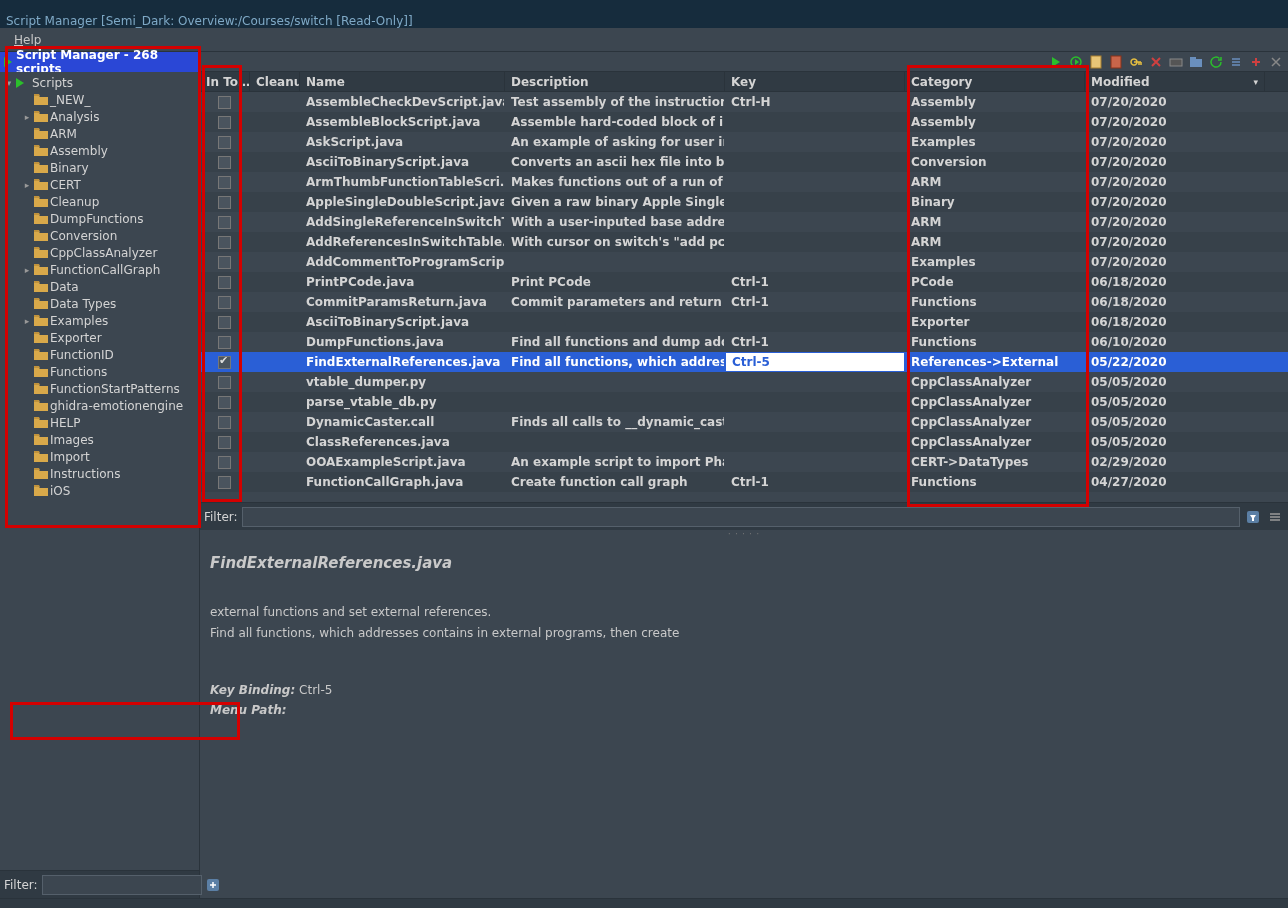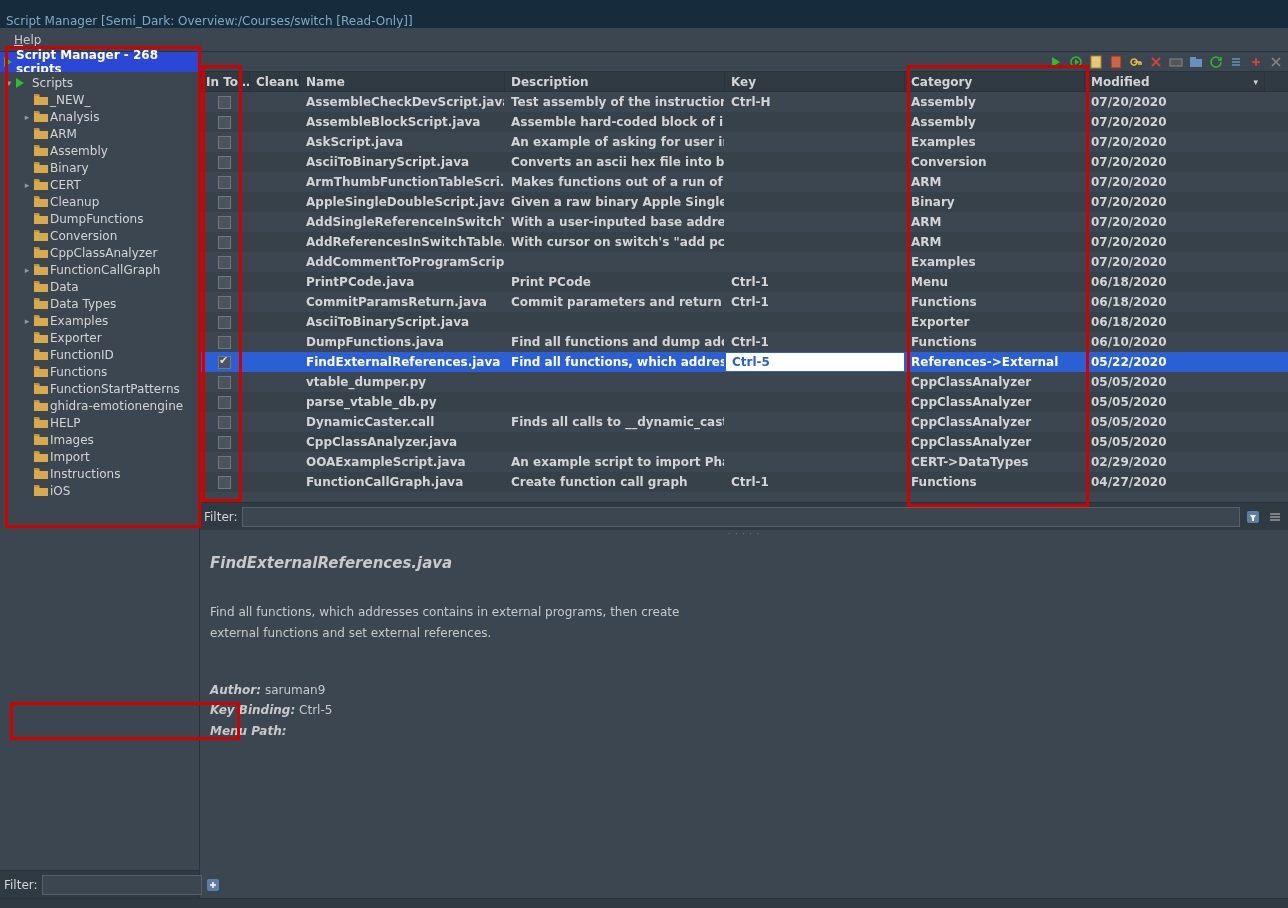--- a/index.html
+++ b/index.html
@@ -473,21 +473,21 @@
             <div class="td col-mod">07/20/2020</div>
           </div>
           <div class="tr">
             <div class="td col-intool" style="justify-content: center;">
               <span class="chk"></span>
             </div>
             <div class="td col-status"></div>
             <div class="td col-name name">PrintPCode.java</div>
             <div class="td col-desc">Print PCode</div>
             <div class="td col-key">Ctrl-1</div>
-            <div class="td col-cat">Menu</div>
+            <div class="td col-cat">PCode</div>
             <div class="td col-mod">06/18/2020</div>
           </div>
           <div class="tr">
             <div class="td col-intool" style="justify-content: center;">
               <span class="chk"></span>
             </div>
             <div class="td col-status"></div>
             <div class="td col-name name">CommitParamsReturn.java</div>
             <div class="td col-desc">Commit parameters and return ty…</div>
             <div class="td col-key">Ctrl-1</div>
@@ -558,21 +558,21 @@
             <div class="td col-desc">Finds all calls to __dynamic_cast, …</div>
             <div class="td col-key"></div>
             <div class="td col-cat">CppClassAnalyzer</div>
             <div class="td col-mod">05/05/2020</div>
           </div>
           <div class="tr">
             <div class="td col-intool" style="justify-content: center;">
               <span class="chk"></span>
             </div>
             <div class="td col-status"></div>
-            <div class="td col-name name">CppClassAnalyzer.java</div>
+            <div class="td col-name name">ClassReferences.java</div>
             <div class="td col-desc"></div>
             <div class="td col-key"></div>
             <div class="td col-cat">CppClassAnalyzer</div>
             <div class="td col-mod">05/05/2020</div>
           </div>
           <div class="tr">
             <div class="td col-intool" style="justify-content: center;">
               <span class="chk"></span>
             </div>
             <div class="td col-status"></div>
@@ -612,23 +612,22 @@
       </span>
     </div>
 
     <div class="splitter">
         <span class="grip">· · · · ·</span>
       </div>
 
     <div class="details">
       <div class="script-title">FindExternalReferences.java</div>
       <br>
+      <p>external functions and set external references.</p>
       <p>Find all functions, which addresses contains in external programs, then create</p>
-      <p>external functions and set external references.</p>
       <br><br>
-      <p class="field"><b>Author:</b> <span>saruman9</span></p>
       <p class="field"><b>Key Binding:</b> <span>Ctrl-5</span></p>
       <p class="field"><b>Menu Path:</b> <span></span></p>
     </div>
   </div>
 </div>
 
 <div class="status-bar"></div>
 
 </body></html>

